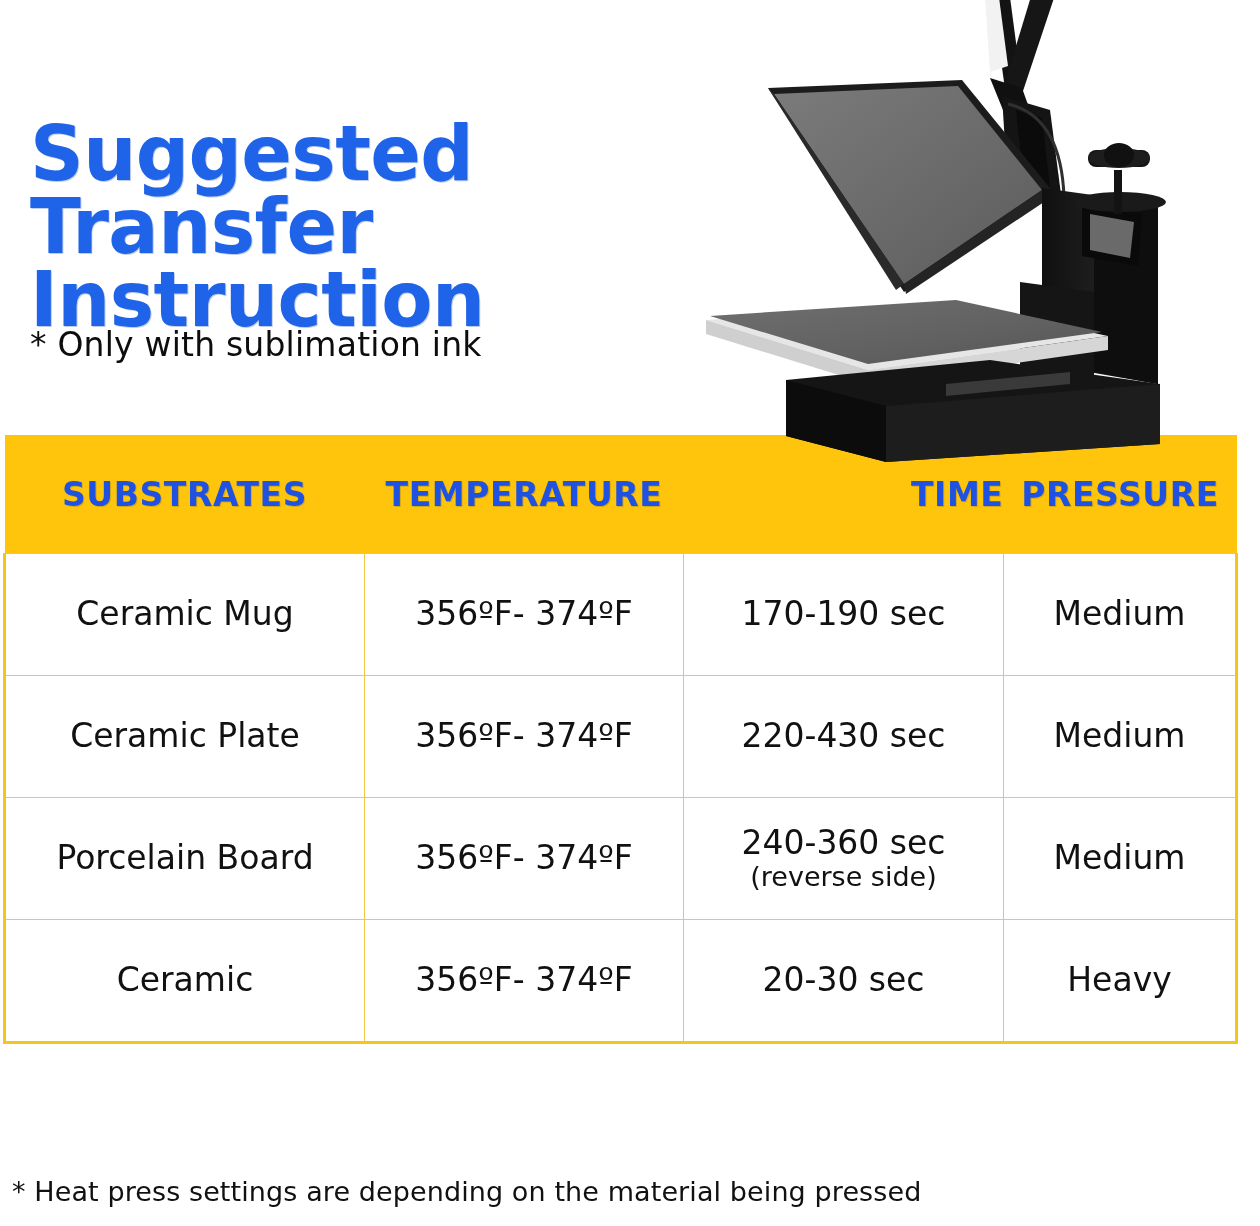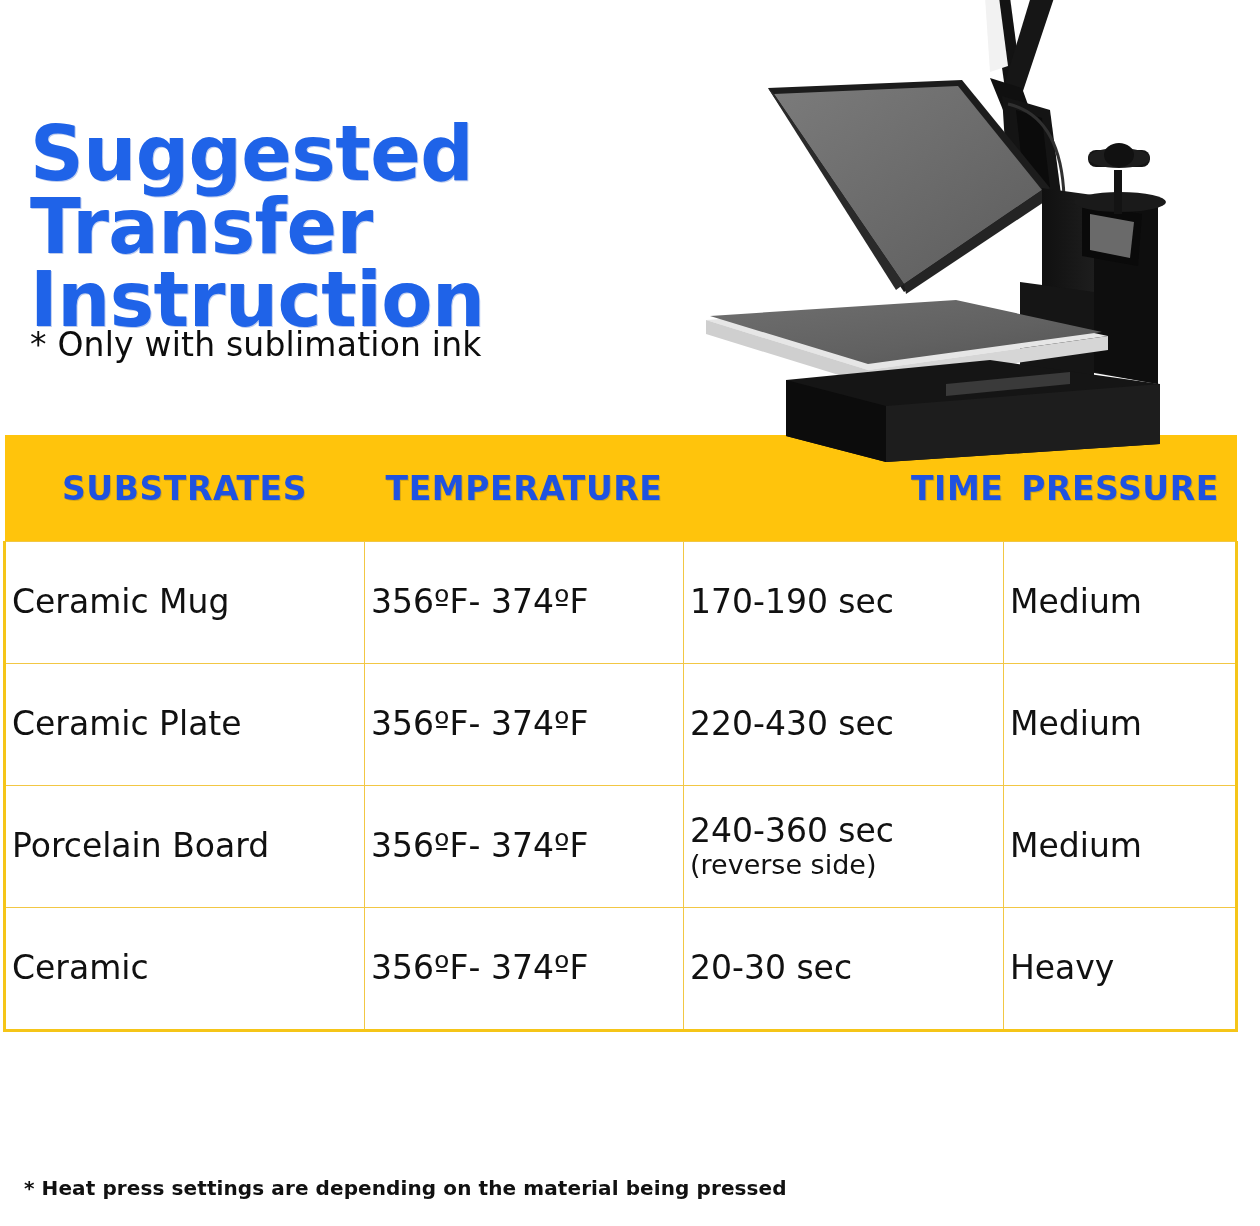--- a/index.html
+++ b/index.html
@@ -76,38 +76,38 @@
     table-layout: fixed;
     width: 1232px;
   }
   .tbl col.c1 { width: 360px; }
   .tbl col.c2 { width: 319px; }
   .tbl col.c3 { width: 320px; }
   .tbl col.c4 { width: 233px; }
 
   .tbl thead th {
     background: #ffc40c;
-    height: 106px;
+    height: 118px;
     color: #1f52e0;
     font-family: "DejaVu Sans", sans-serif;
     font-weight: bold;
     font-size: 33px;
     letter-spacing: 0.6px;
     text-align: center;
     vertical-align: middle;
     border: none;
     padding: 0;
     text-shadow: 1px 1px 0 rgba(120,100,40,0.30);
   }
   .tbl thead th.pad-time { padding-left: 4px; text-align: right; }
 
   .tbl tbody td {
     height: 121px;
     border: 1px solid #f2c744;
-    text-align: left;
+    text-align: center;
     vertical-align: middle;
     font-family: "DejaVu Sans", sans-serif;
     font-size: 33px;
     font-weight: 400;
     color: #111111;
     padding: 0 6px;
     background: #ffffff;
     line-height: 1.18;
   }
   .tbl tbody tr:last-child td { border-bottom: 3px solid #f5c518; }
@@ -119,26 +119,25 @@
     display: block;
     font-size: 27px;
     margin-top: -2px;
   }
 
   .footnote {
     position: absolute;
     left: 12px;
     top: 1176px;
     font-family: "DejaVu Sans", sans-serif;
-    font-size: 20px;
-    font-weight: 700;
+    font-size: 27px;
+    font-weight: 400;
     color: #111111;
     letter-spacing: 0.1px;
     z-index: 3;
-    margin-left: 12px;
   }
 </style>
 </head>
 <body>
 
 <div id="page">
 
   <div class="heading-block">
     <h1 class="title">Suggested Transfer
 Instruction</h1>

